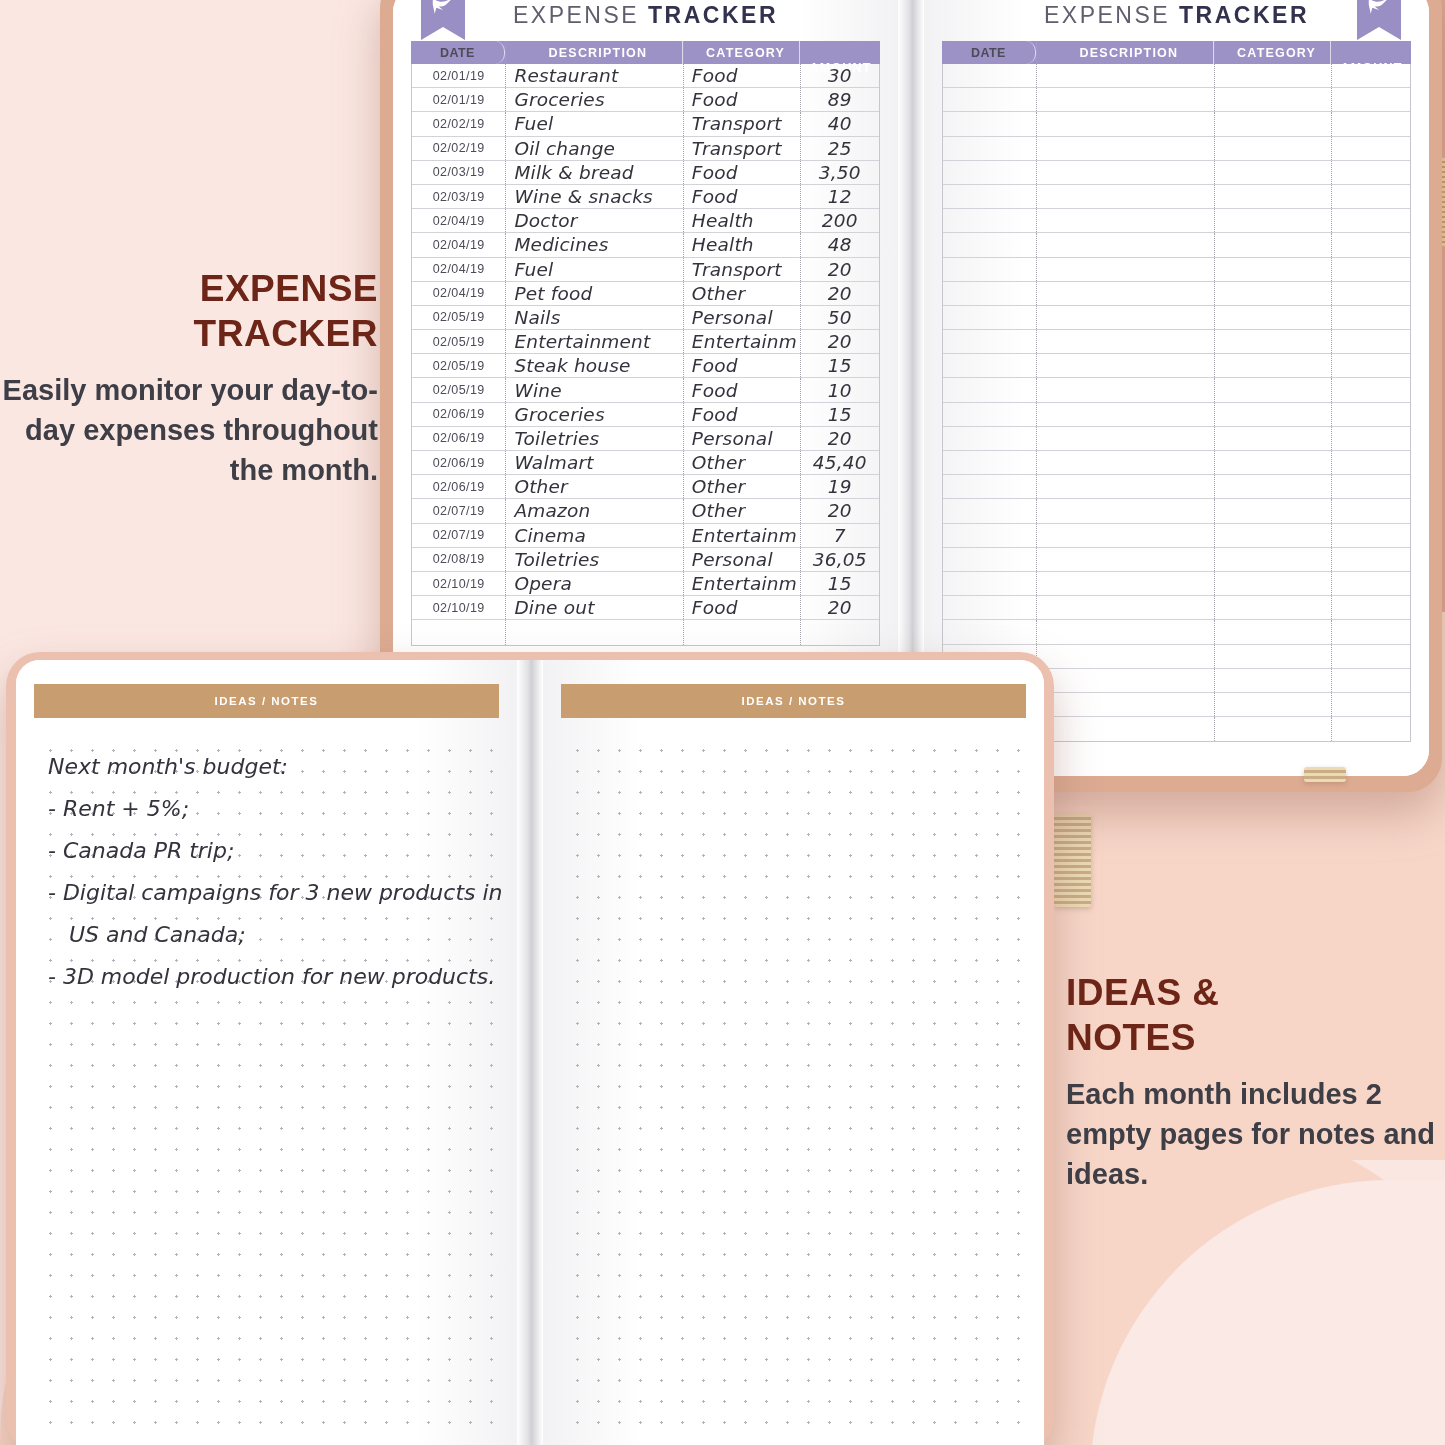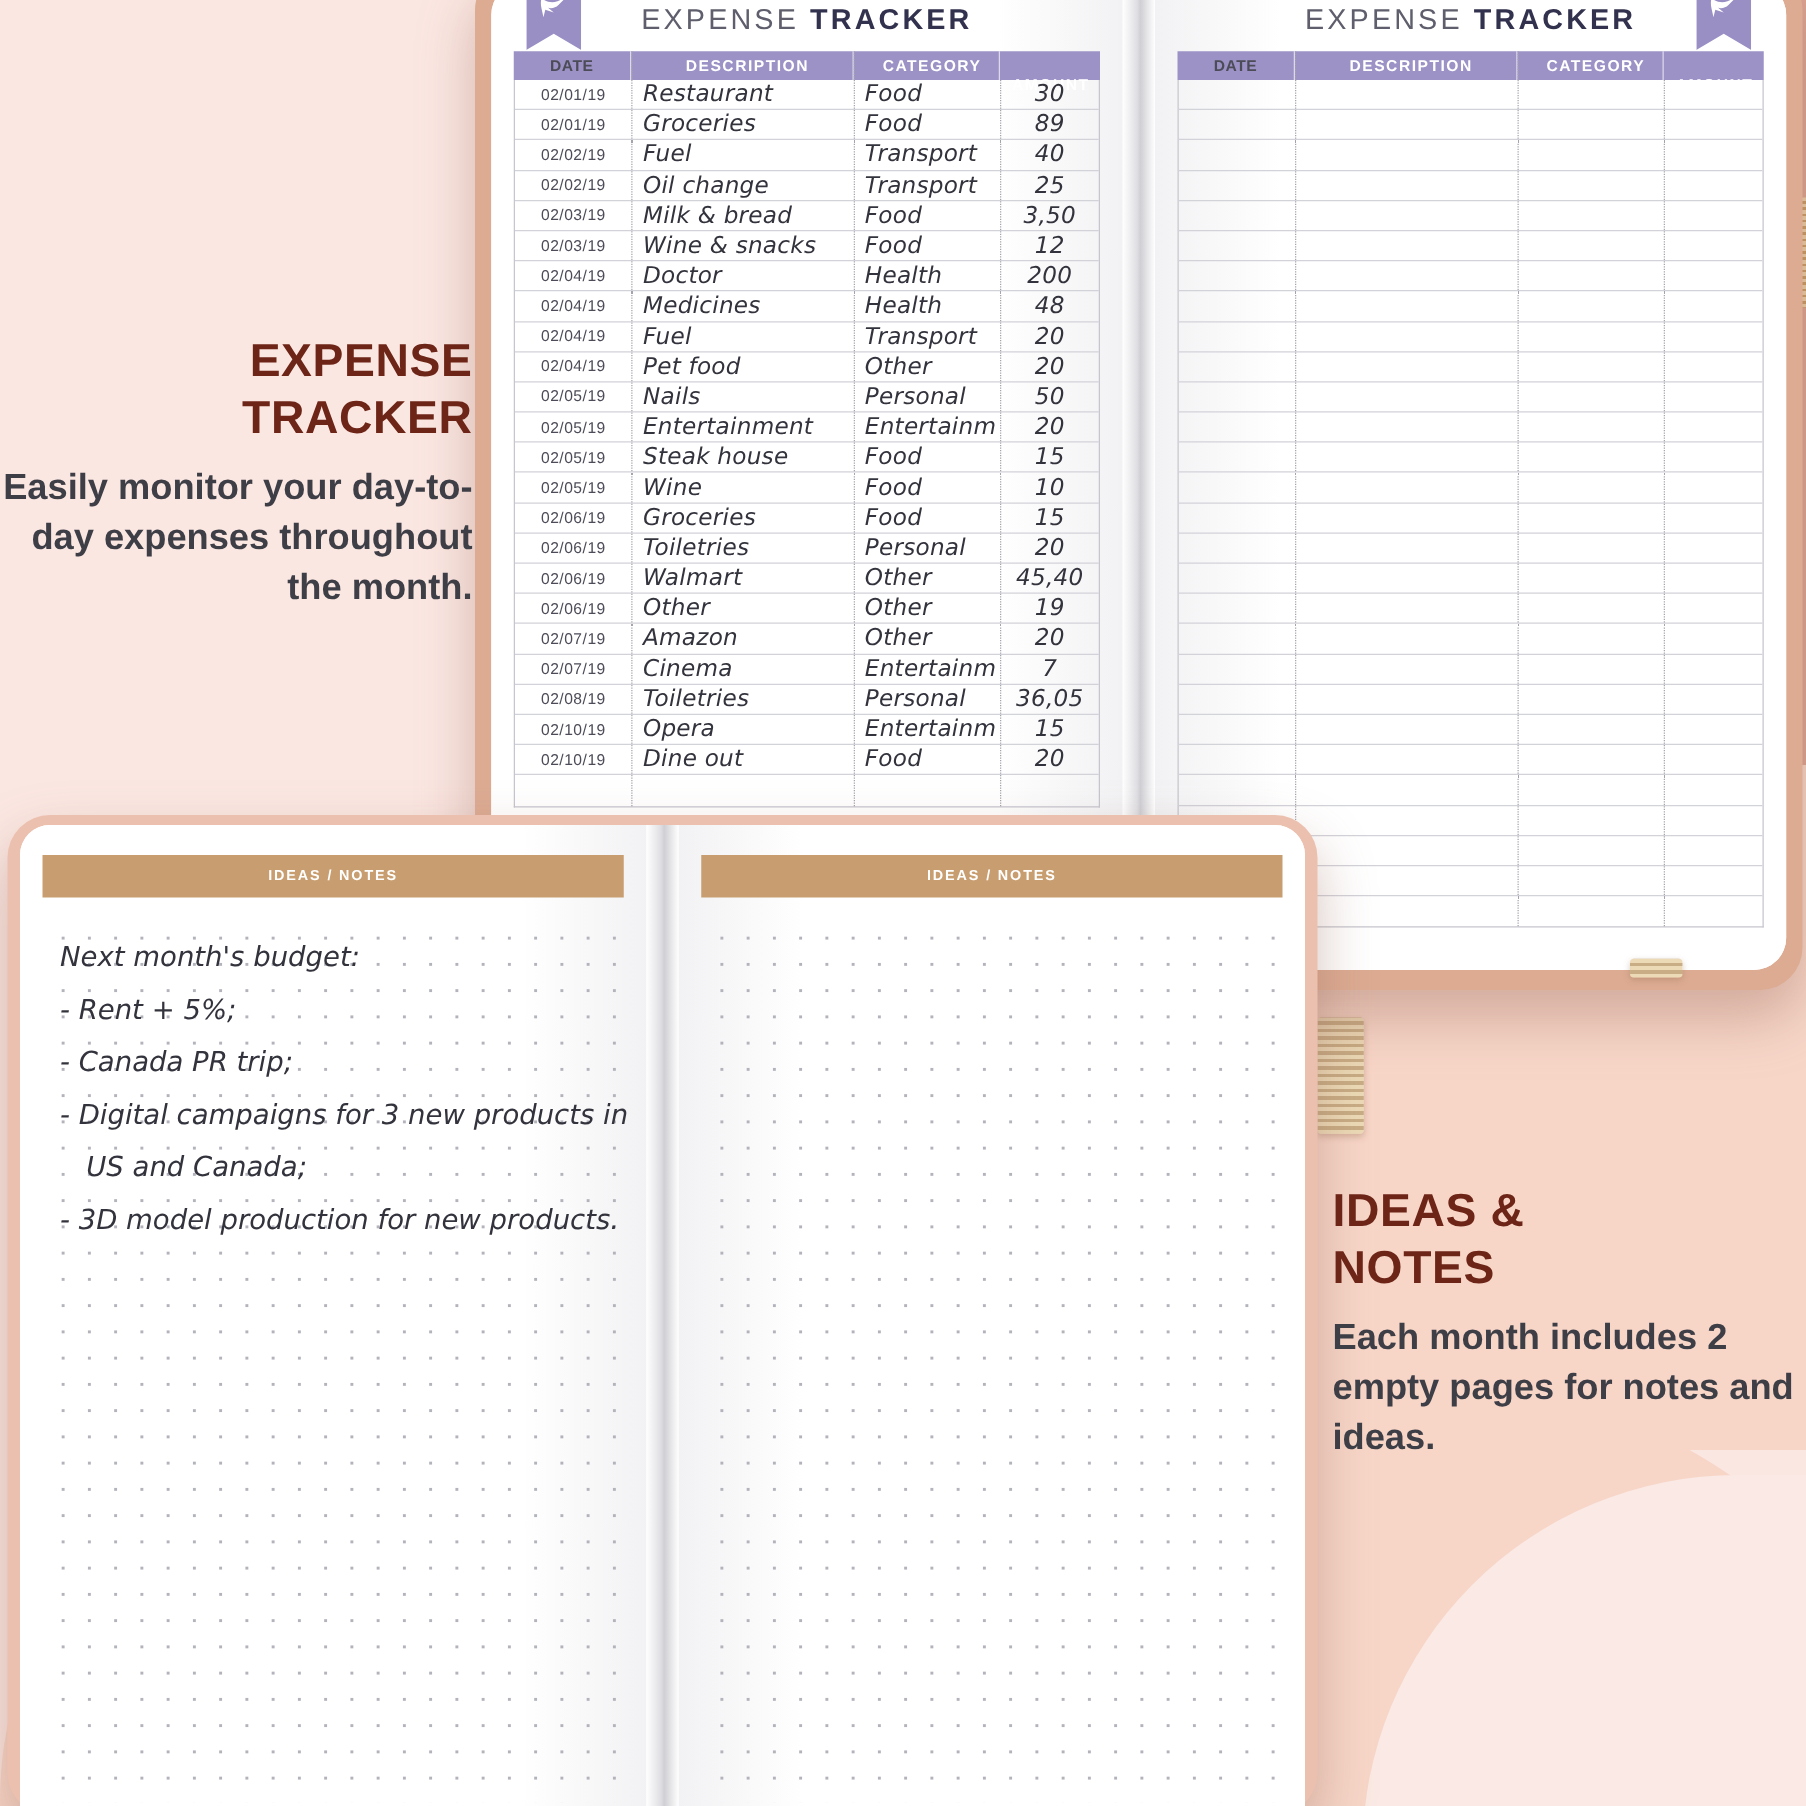--- a/index.html
+++ b/index.html
@@ -73,21 +73,21 @@
     border-right:1px solid rgba(255,255,255,.65);box-sizing:border-box;
   }
   .t-hcell:last-child{border-right:none;margin-top:27px;}
   .t-body{border:1px solid #c6c6ce;border-top:none;}
   .t-row{display:flex;height:24.2px;border-bottom:1px solid #d2d2d9;box-sizing:border-box;}
   .t-row:last-child{border-bottom:none;}
   .t-cell{
     box-sizing:border-box;overflow:hidden;white-space:nowrap;
     display:flex;align-items:center;
   }
-  .c-date{width:20%;justify-content:center;font-size:12.5px;color:#4c4c58;letter-spacing:.4px;}
+  .c-date{width:20%;justify-content:center;font-size:12.5px;color:#4c4c58;letter-spacing:.4px;border-radius:10px;}
   .c-desc{width:38%;border-left:1px dotted #a4a4ae;padding-left:8px;}
   .c-cat{width:25%;border-left:1px dotted #a4a4ae;padding-left:8px;}
   .c-amt{width:17%;border-left:1px dotted #a4a4ae;justify-content:center;}
   .hand{
     font-family:"DejaVu Sans", sans-serif;font-style:italic;
     font-size:18.5px;color:#33333d;letter-spacing:.2px;
   }
 
   
   .notes-bar{
@@ -108,21 +108,21 @@
 
   
   .promo{position:absolute;z-index:4;}
   .promo-left{left:0;top:266px;width:378px;text-align:right;}
   .promo-right{left:1066px;top:946px;width:372px;text-align:left;}
   .promo h2{
     margin:0 0 14px 0;font-size:37px;line-height:1.22;font-weight:bold;
     color:#6d2517;letter-spacing:.5px;
   }
   .promo-left h2{padding-left:60px;}
-  .promo-right h2{padding-right:130px;}
+  .promo-right h2{padding-right:130px;margin-top:24px;}
   .promo p{margin:0;font-size:29px;line-height:1.38;font-weight:bold;color:#3e3e47;}
 </style>
 </head>
 <body>
 
 <div class="blob blob-peach"></div>
 <div class="blob blob-peach2"></div>
 <div class="blob blob-light-br"></div>
 <div class="edge-strip"></div>
 <div class="wood-block"></div>

